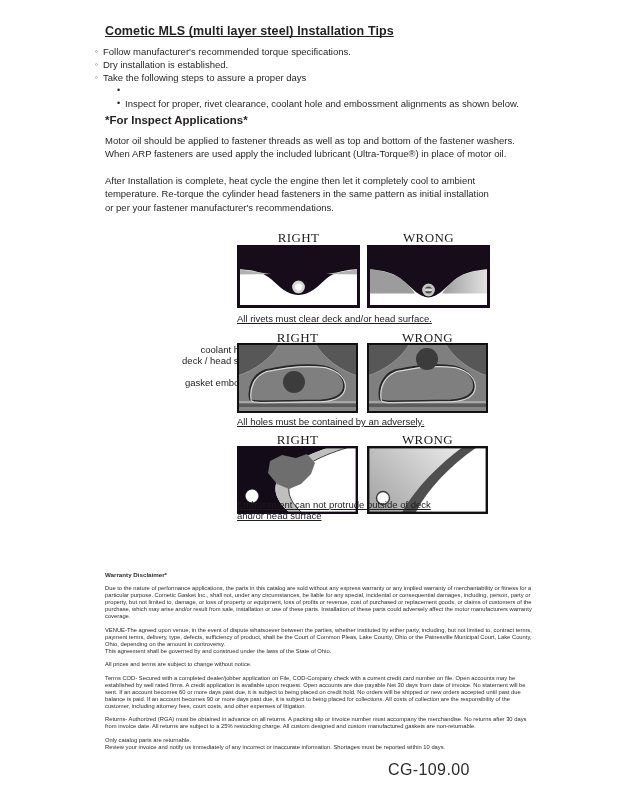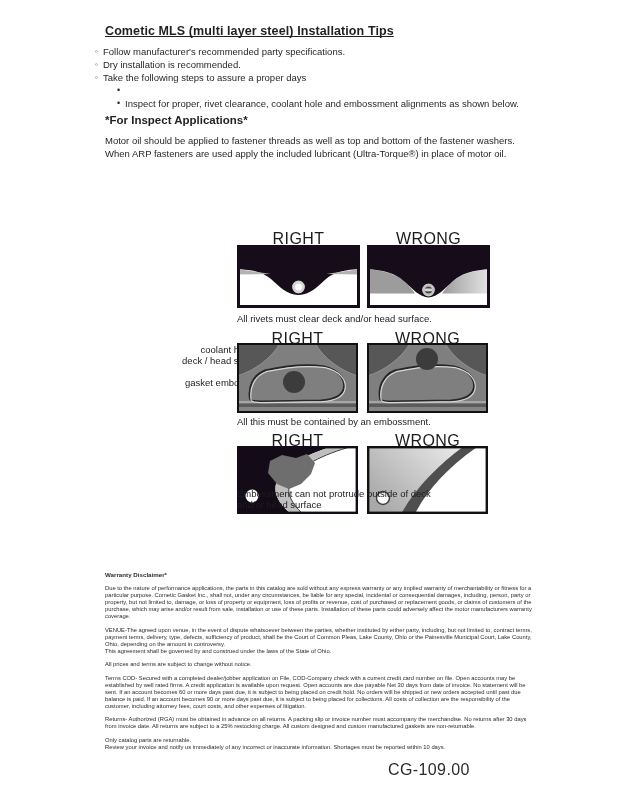--- a/index.html
+++ b/index.html
@@ -16,22 +16,22 @@
   .bullets{left:95px;top:45px;width:470px;font-size:9.5px;line-height:13px;}
   .bullet-row{display:flex;}
   .bullet-row .mark{width:8px;flex:0 0 8px;font-size:8px;}
   .sub{margin-left:22px;}
   .sub .mark{font-size:9px;}
   
   .diesel{left:105px;top:114px;width:438px;font-size:9.5px;line-height:13.5px;}
   .diesel h2{margin:0 0 6px 0;font-size:11.5px;font-weight:bold;}
   .diesel p{margin:0 0 13px 0;}
   
-  .dg-label{font-size:16px;letter-spacing:.4px;text-align:center;color:#1c1c1c;}
-  .dg-cap{font-size:9.5px;line-height:11px;color:#1c1c1c;}
+  .dg-label{font-size:13px;letter-spacing:.4px;text-align:center;color:#1c1c1c;font-family:Liberation Serif, serif;}
+  .dg-cap{font-size:9.5px;line-height:11px;color:#1c1c1c;text-decoration:underline;}
   .ann{font-size:9.5px;line-height:11px;text-align:right;color:#1c1c1c;}
   
   .r1-lab-r{left:237px;top:230px;width:123px;}
   .r1-lab-w{left:367px;top:230px;width:123px;}
   .r1-box-r{left:237px;top:245px;}
   .r1-box-w{left:367px;top:245px;}
   .r1-cap{left:237px;top:313px;width:280px;}
   
   .r2-lab-r{left:237px;top:330px;width:121px;}
   .r2-lab-w{left:367px;top:330px;width:121px;}
@@ -39,61 +39,64 @@
   .r2-box-w{left:367px;top:343px;}
   .r2-cap{left:237px;top:416px;width:280px;}
   .ann1{left:135px;top:344px;width:130px;}
   .ann2{left:115px;top:377px;width:155px;}
   .leaders{left:200px;top:340px;}
   
   .r3-lab-r{left:237px;top:432px;width:121px;}
   .r3-lab-w{left:367px;top:432px;width:121px;}
   .r3-box-r{left:237px;top:446px;}
   .r3-box-w{left:367px;top:446px;}
-  .r3-cap{left:237px;top:488px;width:280px;}
+  .r3-cap{left:237px;top:499px;width:280px;}
   
   .warranty{left:105px;top:571px;width:430px;color:#2b2b2b;}
   .warranty h3{margin:0 0 7px 0;font-size:6.2px;font-weight:bold;}
   .warranty p{margin:0 0 6.5px 0;font-size:5.8px;line-height:7px;}
   
   .footer-code{left:388px;top:761px;font-size:16px;letter-spacing:.4px;color:#2b2b2b;}
 </style>
 </head>
 <body>
 
 <div class="page">
 
   <h1 class="abs title">Cometic MLS (multi layer steel) Installation Tips</h1>
 
   <div class="abs bullets">
     <div class="bullet-row">
       <span class="mark">◦</span>
-      <span>Follow manufacturer's recommended party specifications.</span>
+      <span>Follow manufacturer's recommended torque specifications.</span>
     </div>
     <div class="bullet-row">
       <span class="mark">◦</span>
-      <span>Dry installation is recommended.</span>
+      <span>Dry installation is established.</span>
     </div>
     <div class="bullet-row">
       <span class="mark">◦</span>
       <span>Take the following steps to assure a proper days</span>
     </div>
     <div class="bullet-row sub">
       <span class="mark">•</span>
     </div>
     <div class="bullet-row sub">
       <span class="mark">•</span>
       <span>Inspect for proper, rivet clearance, coolant hole and embossment alignments as shown below.</span>
     </div>
   </div>
 
   <div class="abs diesel">
     <h2>*For Inspect Applications*</h2>
     <p class="pre">Motor oil should be applied to fastener threads as well as top and bottom of the fastener washers.
 When ARP fasteners are used apply the included lubricant (Ultra-Torque®) in place of motor oil.</p>
+    <p class="pre">After Installation is complete, heat cycle the engine then let it completely cool to ambient
+temperature. Re-torque the cylinder head fasteners in the same pattern as initial installation
+or per your fastener manufacturer's recommendations.</p>
   </div>
 
   <div class="abs dg-label r1-lab-r">RIGHT</div>
   <div class="abs dg-label r1-lab-w">WRONG</div>
 
   <svg class="abs r1-box-r" width="123" height="63" viewBox="0 0 123 63">
     <rect width="123" height="63" fill="#ffffff"></rect>
     <path d="M0,0 H123 V24 C103,25 96,28.5 89,34 C81,41 73,50 61.5,50 C50,50 42,41 34,34 C27,28.5 20,25 0,24 Z" fill="#160c1a"></path>
     <path d="M0,24 L34,29 L0,29.6 Z" fill="#b3b3b3"></path>
     <path d="M123,24 L89,29 L123,29.6 Z" fill="#b3b3b3"></path>
@@ -152,21 +155,21 @@
     <path d="M121,0 H78 C86,15 104,28 121,33 Z" fill="#575757" stroke="#9b9b9b" stroke-width="0.8"></path>
     <rect x="0" y="58" width="121" height="2.5" fill="#a6a6a6"></rect>
     <rect x="0" y="60.5" width="121" height="3.5" fill="#5b5b5b"></rect>
     <rect x="0" y="64" width="121" height="6" fill="#858585"></rect>
     <path d="M13,56 C11,44 16,32 28,27.5 C46,23.5 70,21 87,23.5 C101,27 108,35 107,44 C106,52 97,56.5 84,57.5 L25,58.5 C17,58.5 13.5,57.5 13,56 Z" fill="none" stroke="#262626" stroke-width="2"></path>
     <path d="M13,56 C11,44 16,32 28,27.5 C46,23.5 70,21 87,23.5 C101,27 108,35 107,44 C106,52 97,56.5 84,57.5 L25,58.5 C17,58.5 13.5,57.5 13,56 Z" fill="none" stroke="#d6d6d6" stroke-width="1.2" transform="translate(1.2,1.2)"></path>
     <circle cx="60" cy="16" r="11" fill="#3c3c3c"></circle>
     <rect x="1" y="1" width="119" height="68" fill="none" stroke="#111111" stroke-width="2"></rect>
   </svg>
 
-  <div class="abs dg-cap r2-cap">All this must be contained by an embossment.</div>
+  <div class="abs dg-cap r2-cap">All holes must be contained by an adversely.</div>
 
   <div class="abs dg-label r3-lab-r">RIGHT</div>
   <div class="abs dg-label r3-lab-w">WRONG</div>
 
   <svg class="abs r3-box-r" width="121" height="68" viewBox="0 0 121 68">
     <rect width="121" height="68" fill="#ffffff"></rect>
     <path d="M0,0 H96 C68,9 50,19 42,31 C34,44 40,56 54,68 L0,68 Z" fill="#140b18"></path>
     <path d="M96,0 C68,9 50,19 42,31 C34,44 40,56 54,68 L66,68 C53,56 48,45 55,33 C64,20 84,9 110,1.5 L116,0 Z" fill="#bfbfbf"></path>
     <path d="M66,68 C53,56 48,45 55,33 C64,20 84,9 116,0" fill="none" stroke="#3a3a3a" stroke-width="1"></path>
     <path d="M33,15 L45,9 L59,12 L70,8 L78,17 L74,28 L64,38 L52,43 L40,38 L31,27 Z" fill="#6e6e6e"></path>

